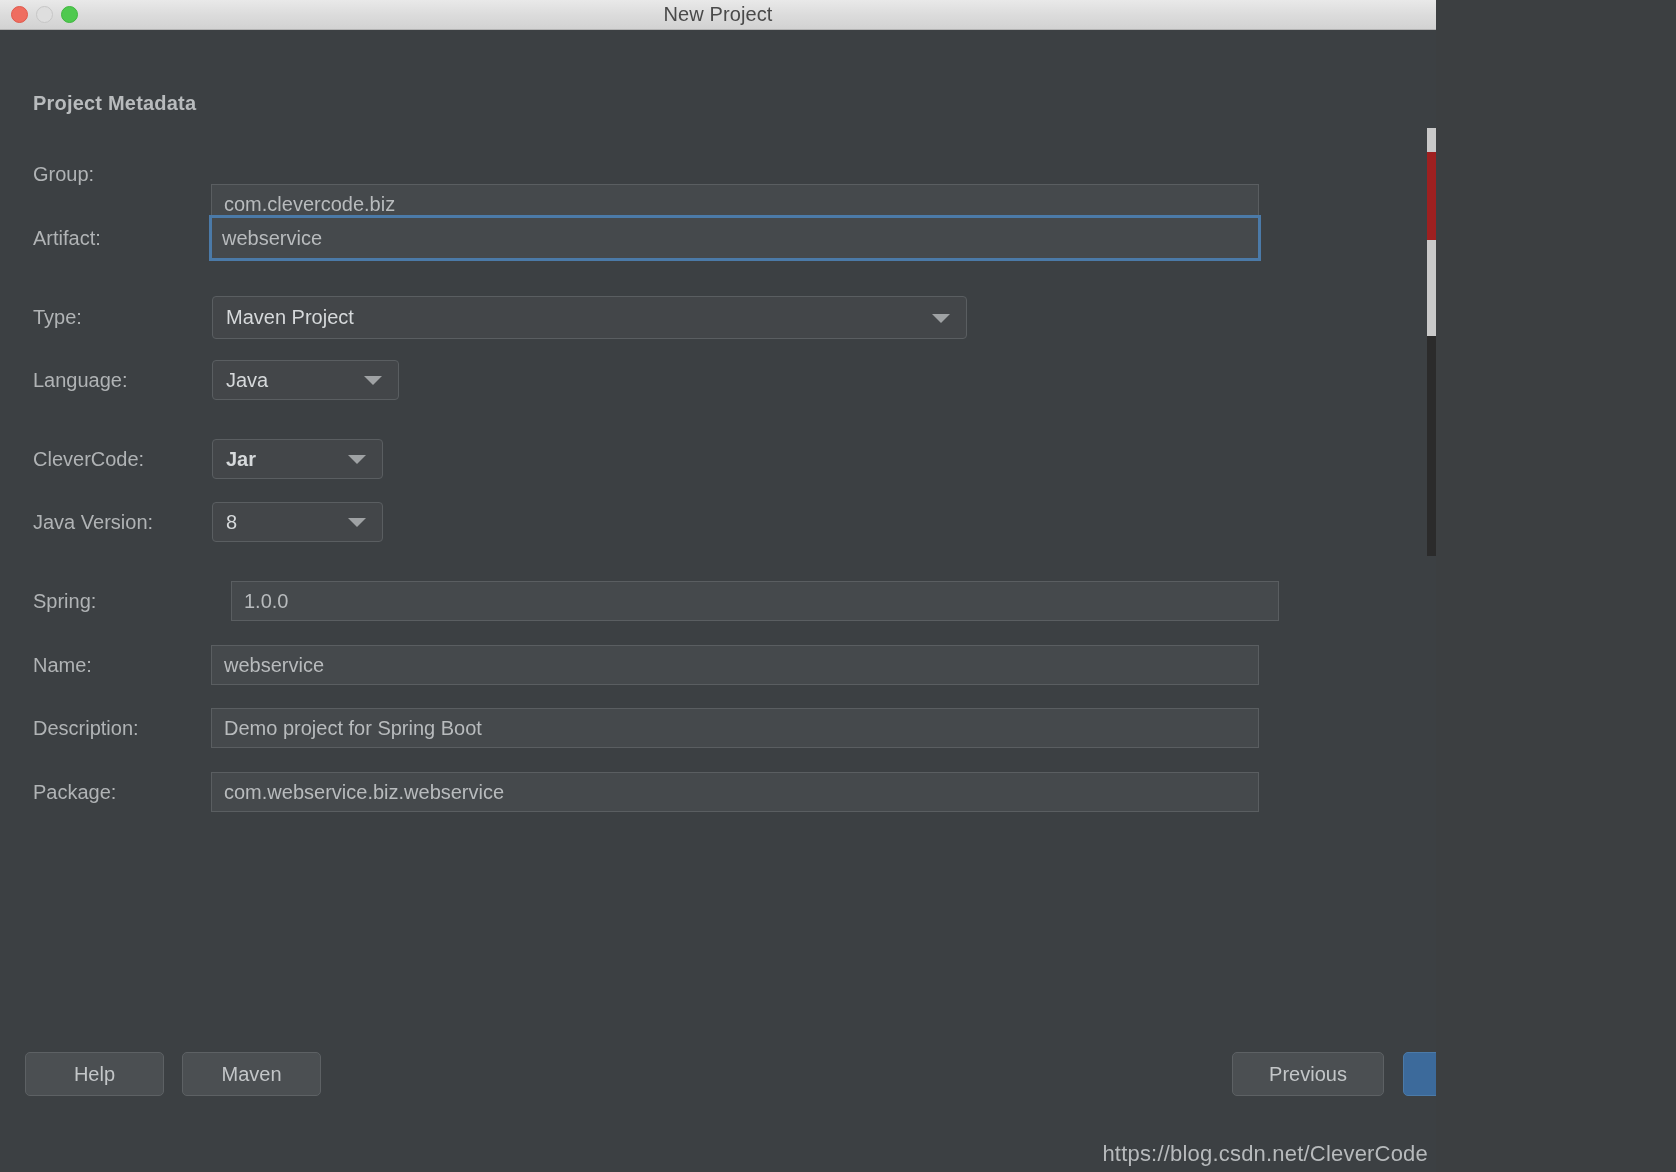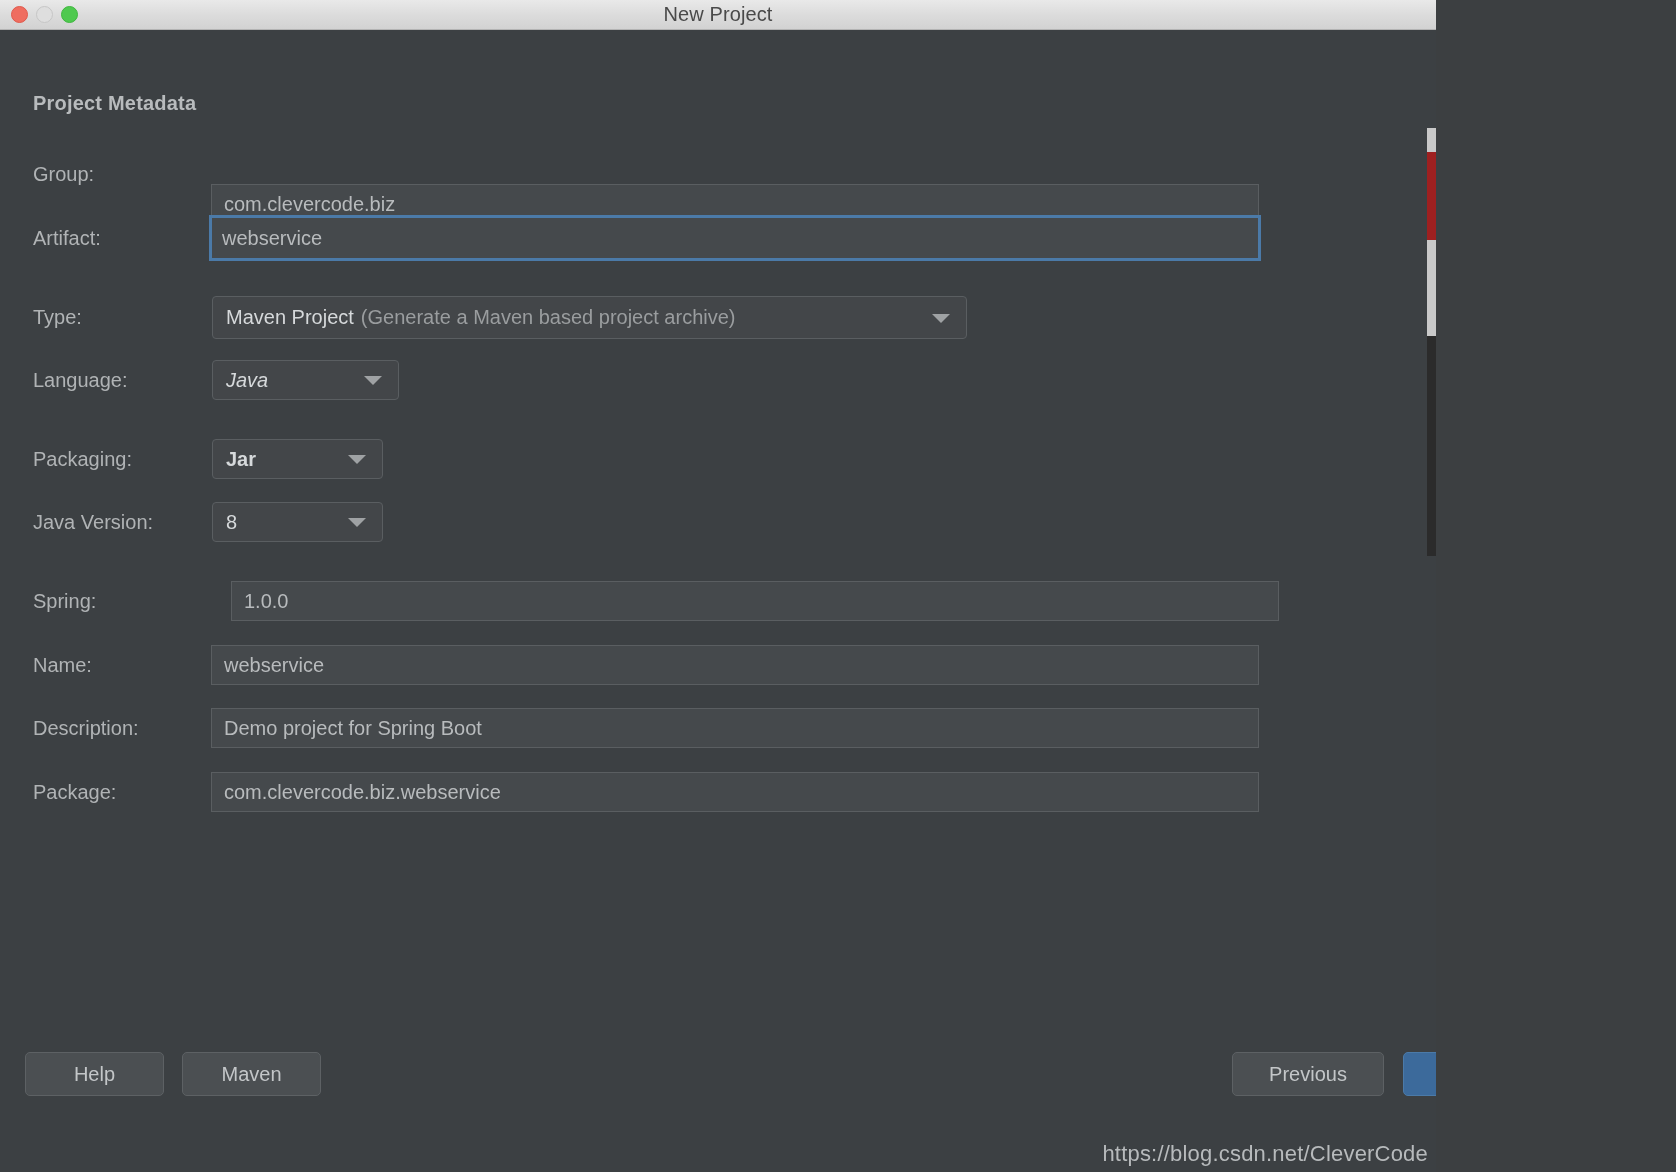--- a/index.html
+++ b/index.html
@@ -197,31 +197,30 @@
 
     <div class="lbl" style="top:133px;">Group:</div>
     <div class="field" style="left:211px; top:124px; width:1048px; height:40px;margin-top:30px;">com.clevercode.biz</div>
 
     <div class="lbl" style="top:197px;">Artifact:</div>
     <div class="field focused" style="left:209px; top:185px; width:1052px; height:46px;">webservice</div>
 
     <div class="lbl" style="top:276px;">Type:</div>
     <div class="combo" style="left:212px; top:266px; width:755px; height:43px;">
       <span class="primary">Maven Project</span>
-      <span class="secondary">(Generate a Maven based project archive)</span>
       <span class="caret"></span>
     </div>
 
     <div class="lbl" style="top:339px;">Language:</div>
-    <div class="combo" style="left:212px; top:330px; width:187px; height:40px;font-style:italic;">
+    <div class="combo" style="left:212px; top:330px; width:187px; height:40px;">
       <span class="primary">Java</span>
       <span class="caret"></span>
     </div>
 
-    <div class="lbl" style="top:418px;">Packaging:</div>
+    <div class="lbl" style="top:418px;">CleverCode:</div>
     <div class="combo" style="left:212px; top:409px; width:171px; height:40px;font-weight:bold;">
       <span class="primary">Jar</span>
       <span class="caret"></span>
     </div>
 
     <div class="lbl" style="top:481px;">Java Version:</div>
     <div class="combo" style="left:212px; top:472px; width:171px; height:40px;">
       <span class="primary">8</span>
       <span class="caret"></span>
     </div>
@@ -229,21 +228,21 @@
     <div class="lbl" style="top:560px;">Spring:</div>
     <div class="field" style="left:211px; top:551px; width:1048px; height:40px;margin-left:20px;">1.0.0</div>
 
     <div class="lbl" style="top:624px;">Name:</div>
     <div class="field" style="left:211px; top:615px; width:1048px; height:40px;">webservice</div>
 
     <div class="lbl" style="top:687px;">Description:</div>
     <div class="field" style="left:211px; top:678px; width:1048px; height:40px;">Demo project for Spring Boot</div>
 
     <div class="lbl" style="top:751px;">Package:</div>
-    <div class="field" style="left:211px; top:742px; width:1048px; height:40px;">com.clevercode.biz.webservice</div>
+    <div class="field" style="left:211px; top:742px; width:1048px; height:40px;">com.webservice.biz.webservice</div>
 
     <div class="btn" style="left:25px;  top:1022px; width:139px; height:44px;">Help</div>
     <div class="btn" style="left:182px; top:1022px; width:139px; height:44px;">Maven</div>
     <div class="btn" style="left:1232px; top:1022px; width:152px; height:44px;">Previous</div>
     <div class="btn primary" style="left:1403px; top:1022px; width:136px; height:44px;">Next</div>
 
     <div class="watermark">https://blog.csdn.net/CleverCode</div>
 
     <div class="edge-strip" style="top:98px;  height:24px;"></div>
     <div class="edge-strip red" style="top:122px; height:88px;"></div>

